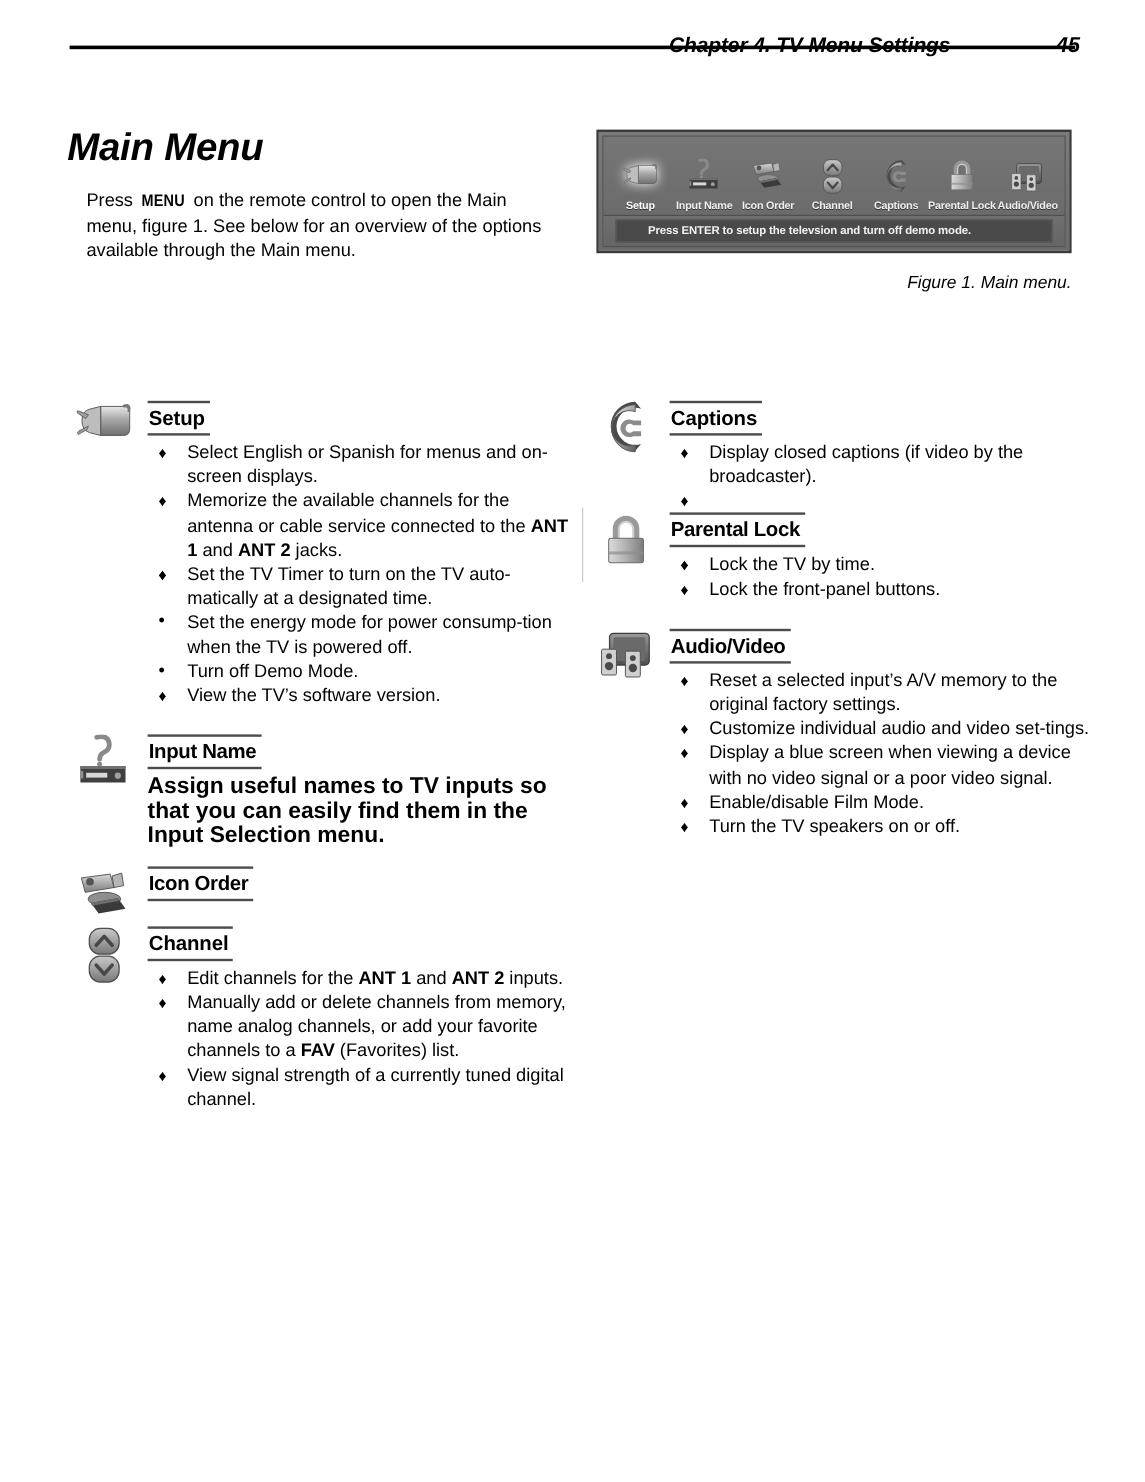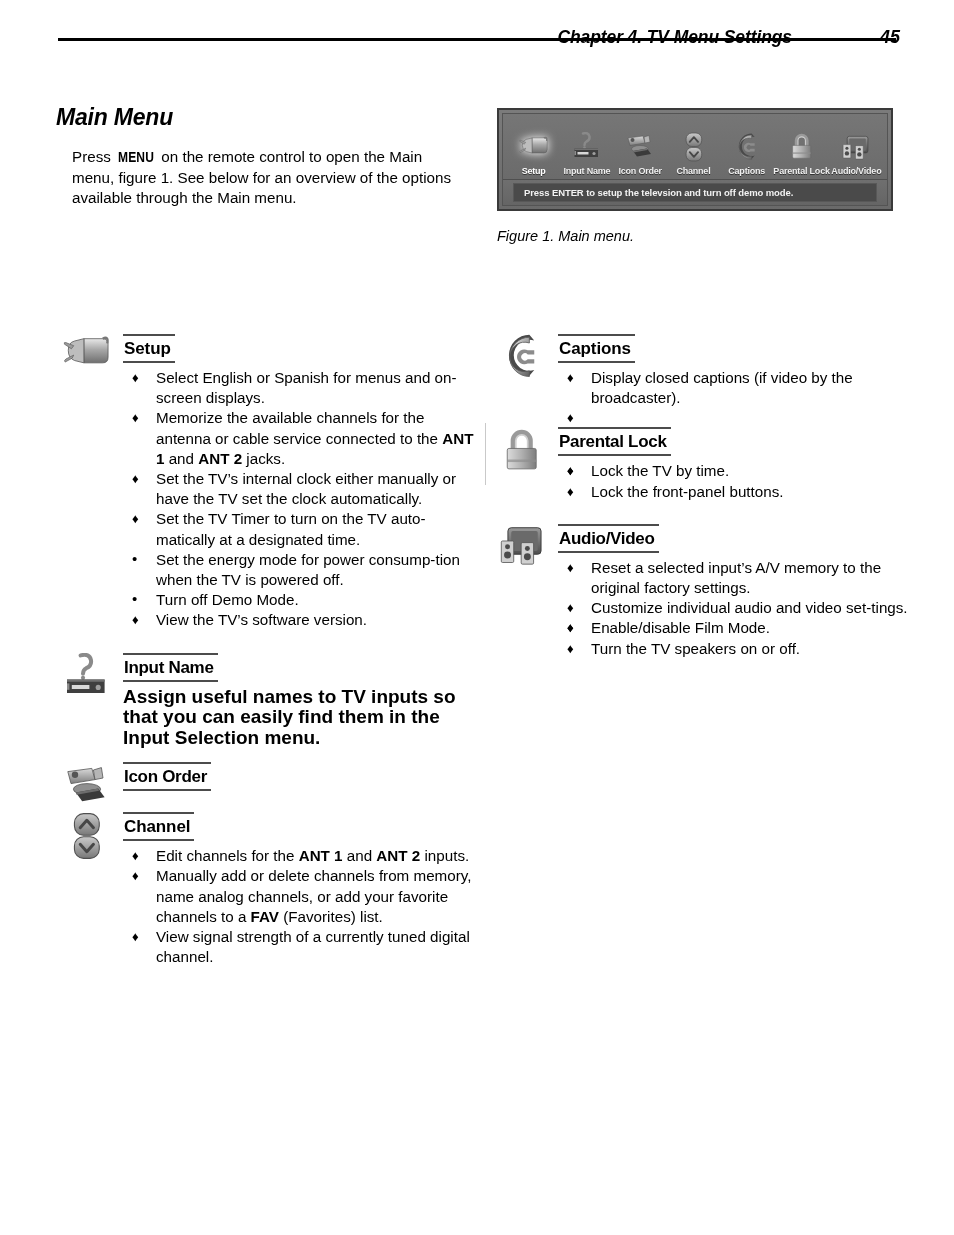--- a/index.html
+++ b/index.html
@@ -54,21 +54,21 @@
 
   
   .intro {
     position: absolute;
     left: 56px;
     top: 104px;
     width: 425px;
   }
   .intro h1 {
     margin: 0 0 8px 0;
-    font-size: 23px;
+    font-size: 32px;
     font-style: italic;
     font-weight: bold;
     letter-spacing: -0.2px;
   }
   .intro p {
     margin: 16px;
     font-size: 15.2px;
     line-height: 20.5px;
   }
   .key {
@@ -152,34 +152,35 @@
     padding: 0 10px;
     background: linear-gradient(#6f6f6f, #656565);
   }
   .menu-status-inner {
     width: 100%;
     height: 19px;
     background: #4a4a4a;
     border: 1px solid #585858;
     display: flex;
     align-items: center;
-    padding-left: 10px;
+    padding-left: 26px;
     box-sizing: border-box;
   }
   .menu-status-inner span {
     font-size: 9.5px;
     font-weight: bold;
     color: #f2f2f2;
     white-space: nowrap;
     letter-spacing: -0.1px;
   }
   .figure-caption {
     margin-top: 17px;
     font-size: 14.5px;
     font-style: italic;
+    text-align: right;
   }
 
   
   .col {
     position: absolute;
     width: 420px;
   }
   .col-left  { left: 56px;  top: 334px; }
   .col-right { left: 491px; top: 334px; }
 
@@ -429,21 +430,21 @@
         <path d="M26 6 L50 6 Q57 6 57 13 L57 30 Q57 37 50 37 L26 37 Z" fill="url(#pg1)" stroke="#555" stroke-width="1"></path>
         <path d="M26 6 L26 37 L14 34 Q6 31 6 21 Q6 11 14 9 Z" fill="#bdbdbd" stroke="#555" stroke-width="1"></path>
         <path d="M13 15 L3 11 Q0 10 1 13 L10 19 Z" fill="#9c9c9c" stroke="#555" stroke-width="0.8"></path>
         <path d="M13 27 L3 32 Q0 34 2 36 L11 31 Z" fill="#9c9c9c" stroke="#555" stroke-width="0.8"></path>
         <path d="M50 6 Q58 2 56 12" fill="none" stroke="#777" stroke-width="3"></path>
       </svg>
       </div>
       <div class="section-body"><div class="section-head">Setup</div><ul class="bullets">
           <li><span class="bl">♦</span><span><span>Select English or Spanish for menus and on-screen displays.</span></span></li>
           <li><span class="bl">♦</span><span><span>Memorize the available channels for the antenna or cable service connected to the </span><b class="em">ANT 1</b><span> and </span><b class="em">ANT 2</b><span> jacks.</span></span></li>
-          <li><span class="bl">♦</span><span><span>Set the TV’s internal clock either manually or have the TV set the clock automatically.</span></span></li>
+          <li><span class="bl">♦</span></li>
           <li><span class="bl">♦</span><span><span>Set the TV Timer to turn on the TV auto-matically at a designated time.</span></span></li>
           <li><span class="bl round">•</span><span><span>Set the energy mode for power consump-tion when the TV is powered off.</span></span></li>
           <li><span class="bl round">•</span><span><span>Turn off Demo Mode.</span></span></li>
           <li><span class="bl">♦</span><span><span>View the TV’s software version.</span></span></li>
         </ul></div>
     </div>
     <div class="section" style="margin-bottom: 14px;">
       <div class="section-icon">
       <svg class="ico" width="48" height="48" viewBox="0 0 60 60">
         <path d="M22 3 q11 -3 13 6 q1 7 -6 10 q-4 2 -4 7" fill="none" stroke="#8a8a8a" stroke-width="5" stroke-linecap="round"></path>
@@ -557,18 +558,18 @@
         <circle cx="11.5" cy="27" r="3" fill="#4a4a4a"></circle>
           <circle cx="11.5" cy="37" r="4.2" fill="#4a4a4a"></circle>
         <rect x="28" y="22" width="15" height="26" rx="1.5" fill="#d0d0d0" stroke="#555" stroke-width="1"></rect>
         <circle cx="35.5" cy="29" r="3" fill="#4a4a4a"></circle>
           <circle cx="35.5" cy="39" r="4.2" fill="#4a4a4a"></circle>
       </svg>
       </div>
       <div class="section-body"><div class="section-head narrow">Audio/Video</div><ul class="bullets">
           <li><span class="bl">♦</span><span><span>Reset a selected input’s A/V memory to the original factory settings.</span></span></li>
           <li><span class="bl">♦</span><span><span>Customize individual audio and video set-tings.</span></span></li>
-          <li><span class="bl">♦</span></li>
+          <li><span class="bl">♦</span><span><span>Display a blue screen when viewing a device with no video signal or a poor video signal.</span></span></li>
           <li><span class="bl">♦</span><span><span>Enable/disable Film Mode.</span></span></li>
           <li><span class="bl">♦</span><span><span>Turn the TV speakers on or off.</span></span></li>
         </ul></div>
     </div>
   </div>
 
 </body></html>

